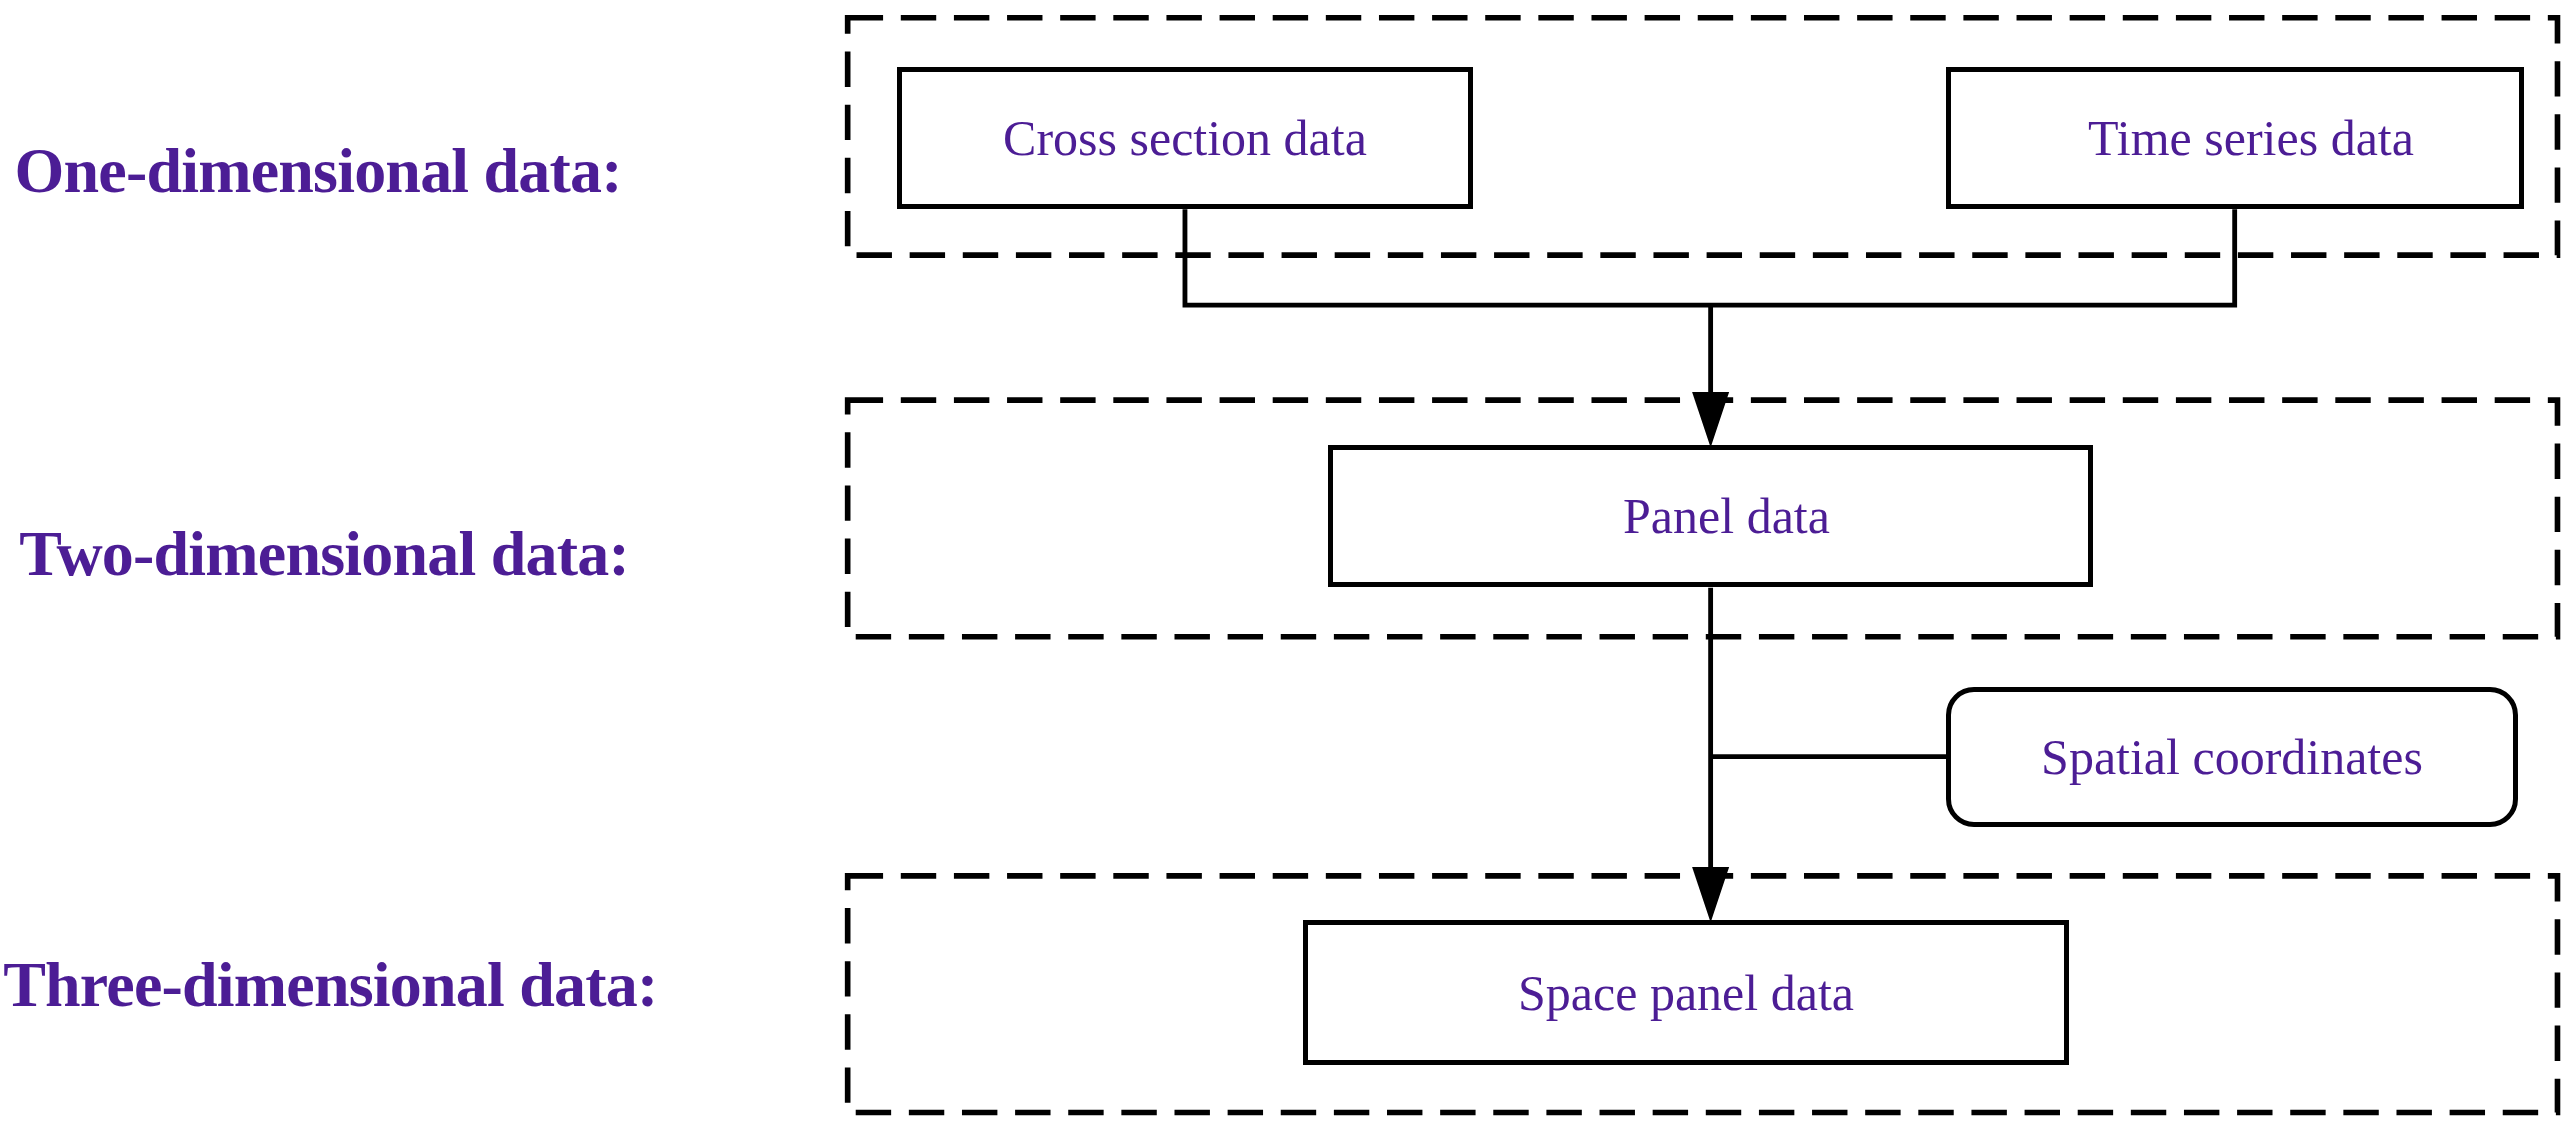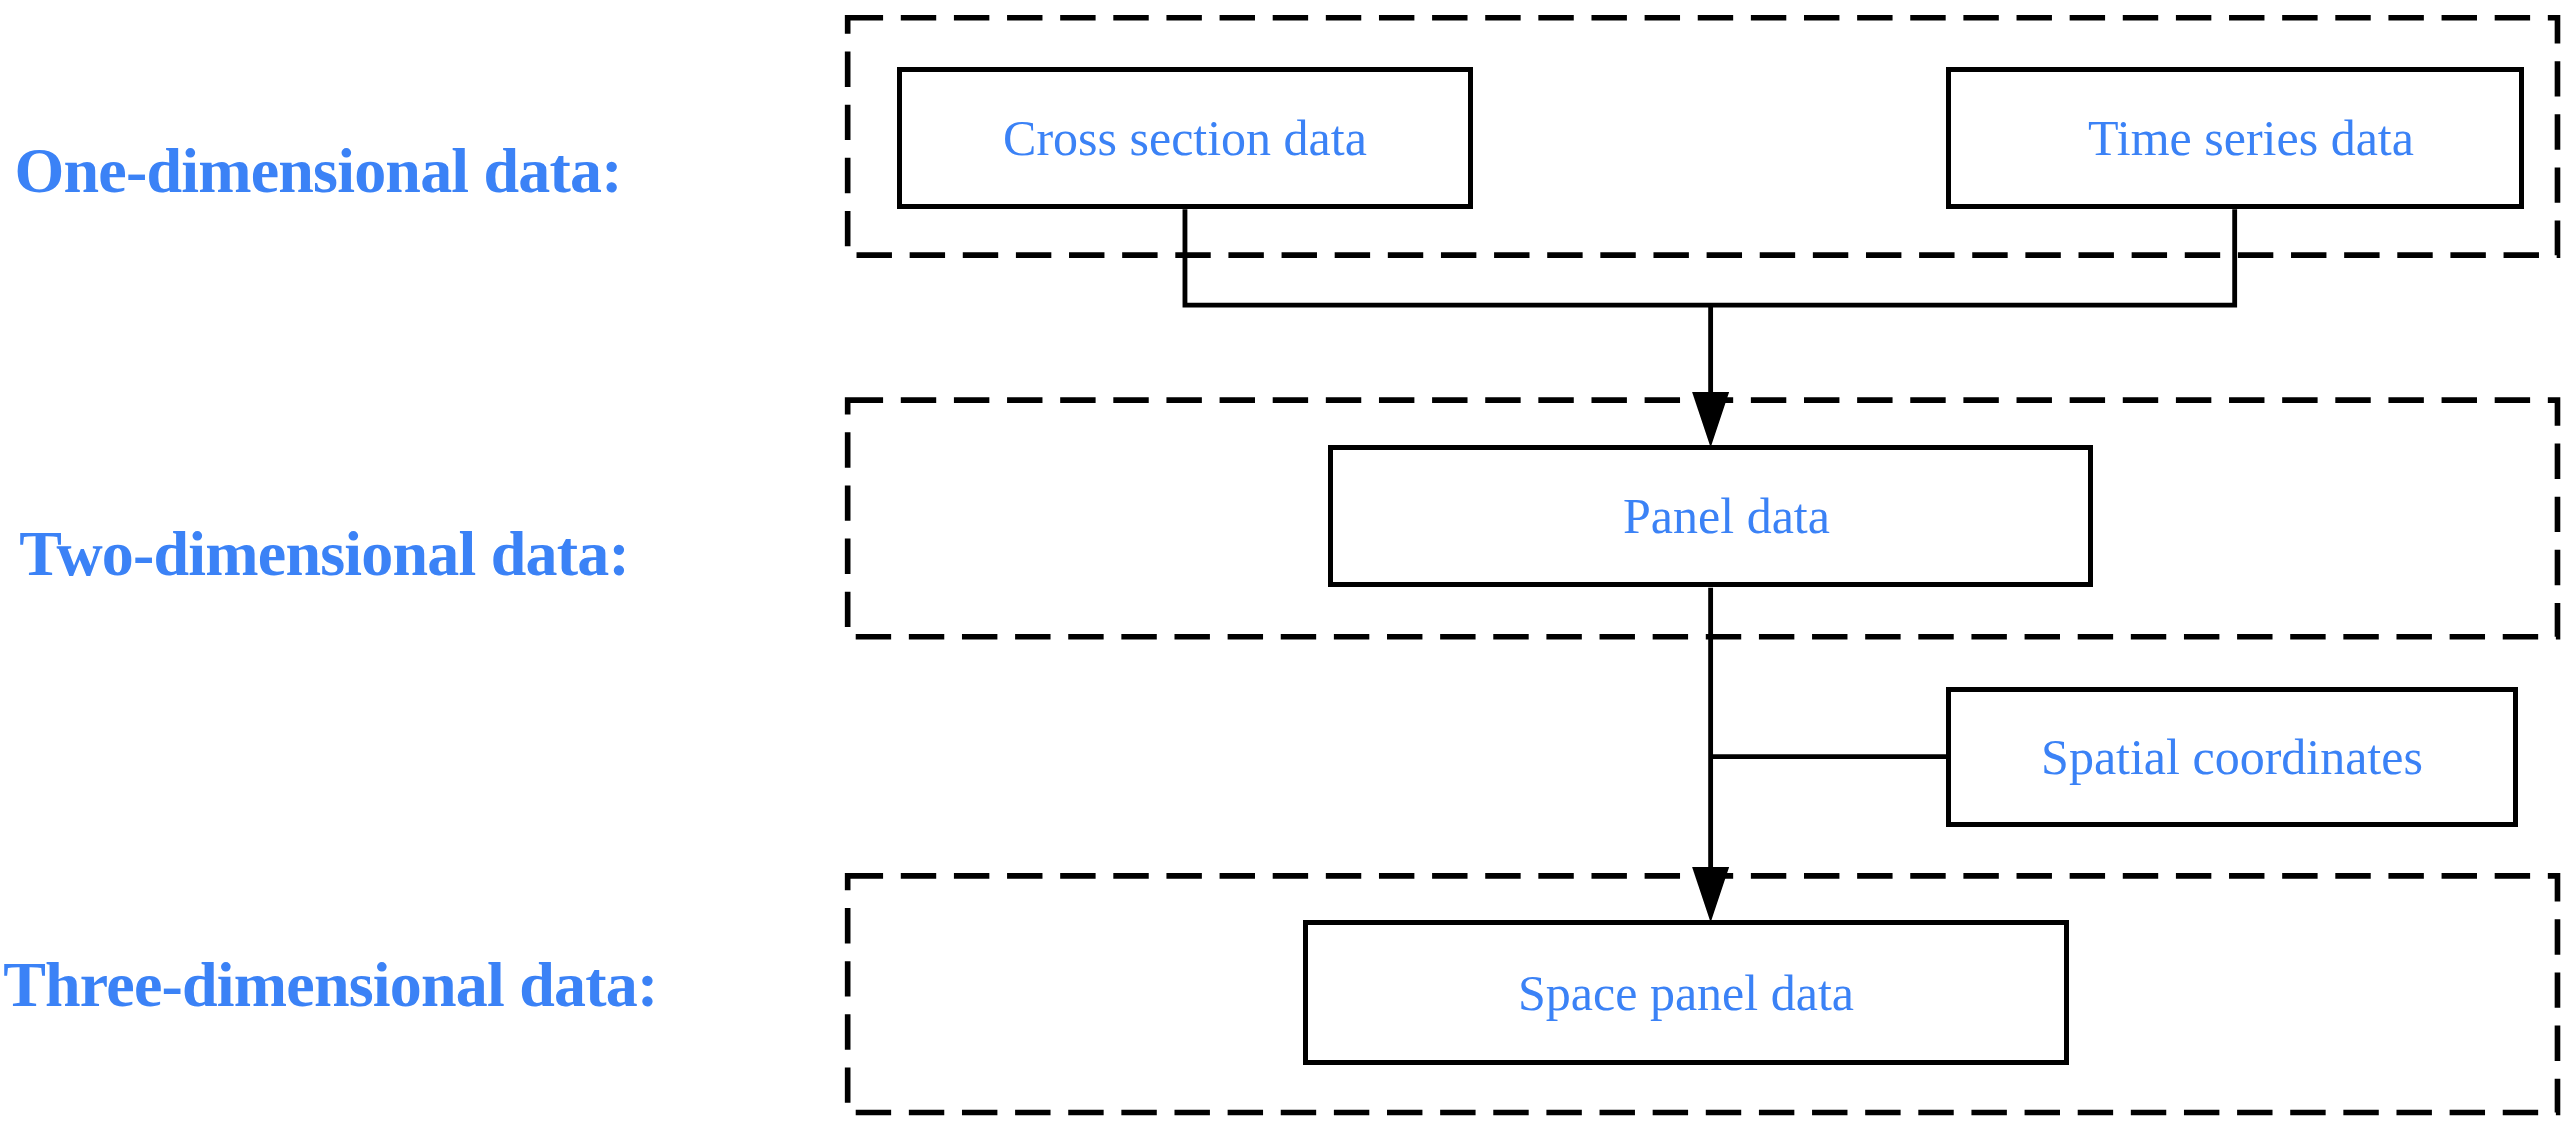--- a/index.html
+++ b/index.html
@@ -7,21 +7,21 @@
     padding: 0;
     background: #ffffff;
   }
   .canvas {
     position: relative;
     width: 2576px;
     height: 1127px;
     background: #ffffff;
     overflow: hidden;
     font-family: "Liberation Serif", "DejaVu Serif", serif;
-    color: #3b82f6;
+    color: #4c1d95;
   }
   .connector-layer {
     position: absolute;
     left: 0;
     top: 0;
     width: 2576px;
     height: 1127px;
   }
   .row-label {
     position: absolute;
@@ -68,18 +68,18 @@
   <div class="row-label" style="left:14.5px;  top:135px;">One-dimensional data:</div>
   <div class="row-label" style="left:19.3px;  top:518px;">Two-dimensional data:</div>
   <div class="row-label" style="left:3.2px;   top:949px;">Three-dimensional data:</div>
 
   <div class="node" style="left:897px; top:67px;   width:576px; height:142px;">Cross section data</div>
 
   <div class="node" style="left:1946px; top:67px;   width:578px; height:142px;padding-left:32px;">Time series data</div>
 
   <div class="node" style="left:1328px; top:445px;  width:765px; height:142px;padding-left:32px;">Panel data</div>
 
-  <div class="node" style="left:1946px; top:687px;  width:572px; height:140px;">Spatial coordinates</div>
+  <div class="node" style="left:1946px; top:687px;  width:572px; height:140px;border-radius:28px;">Spatial coordinates</div>
 
   <div class="node" style="left:1303px; top:920px; width:766px; height:145px;">Space panel data</div>
 
 </div>
 
 
 </body></html>

